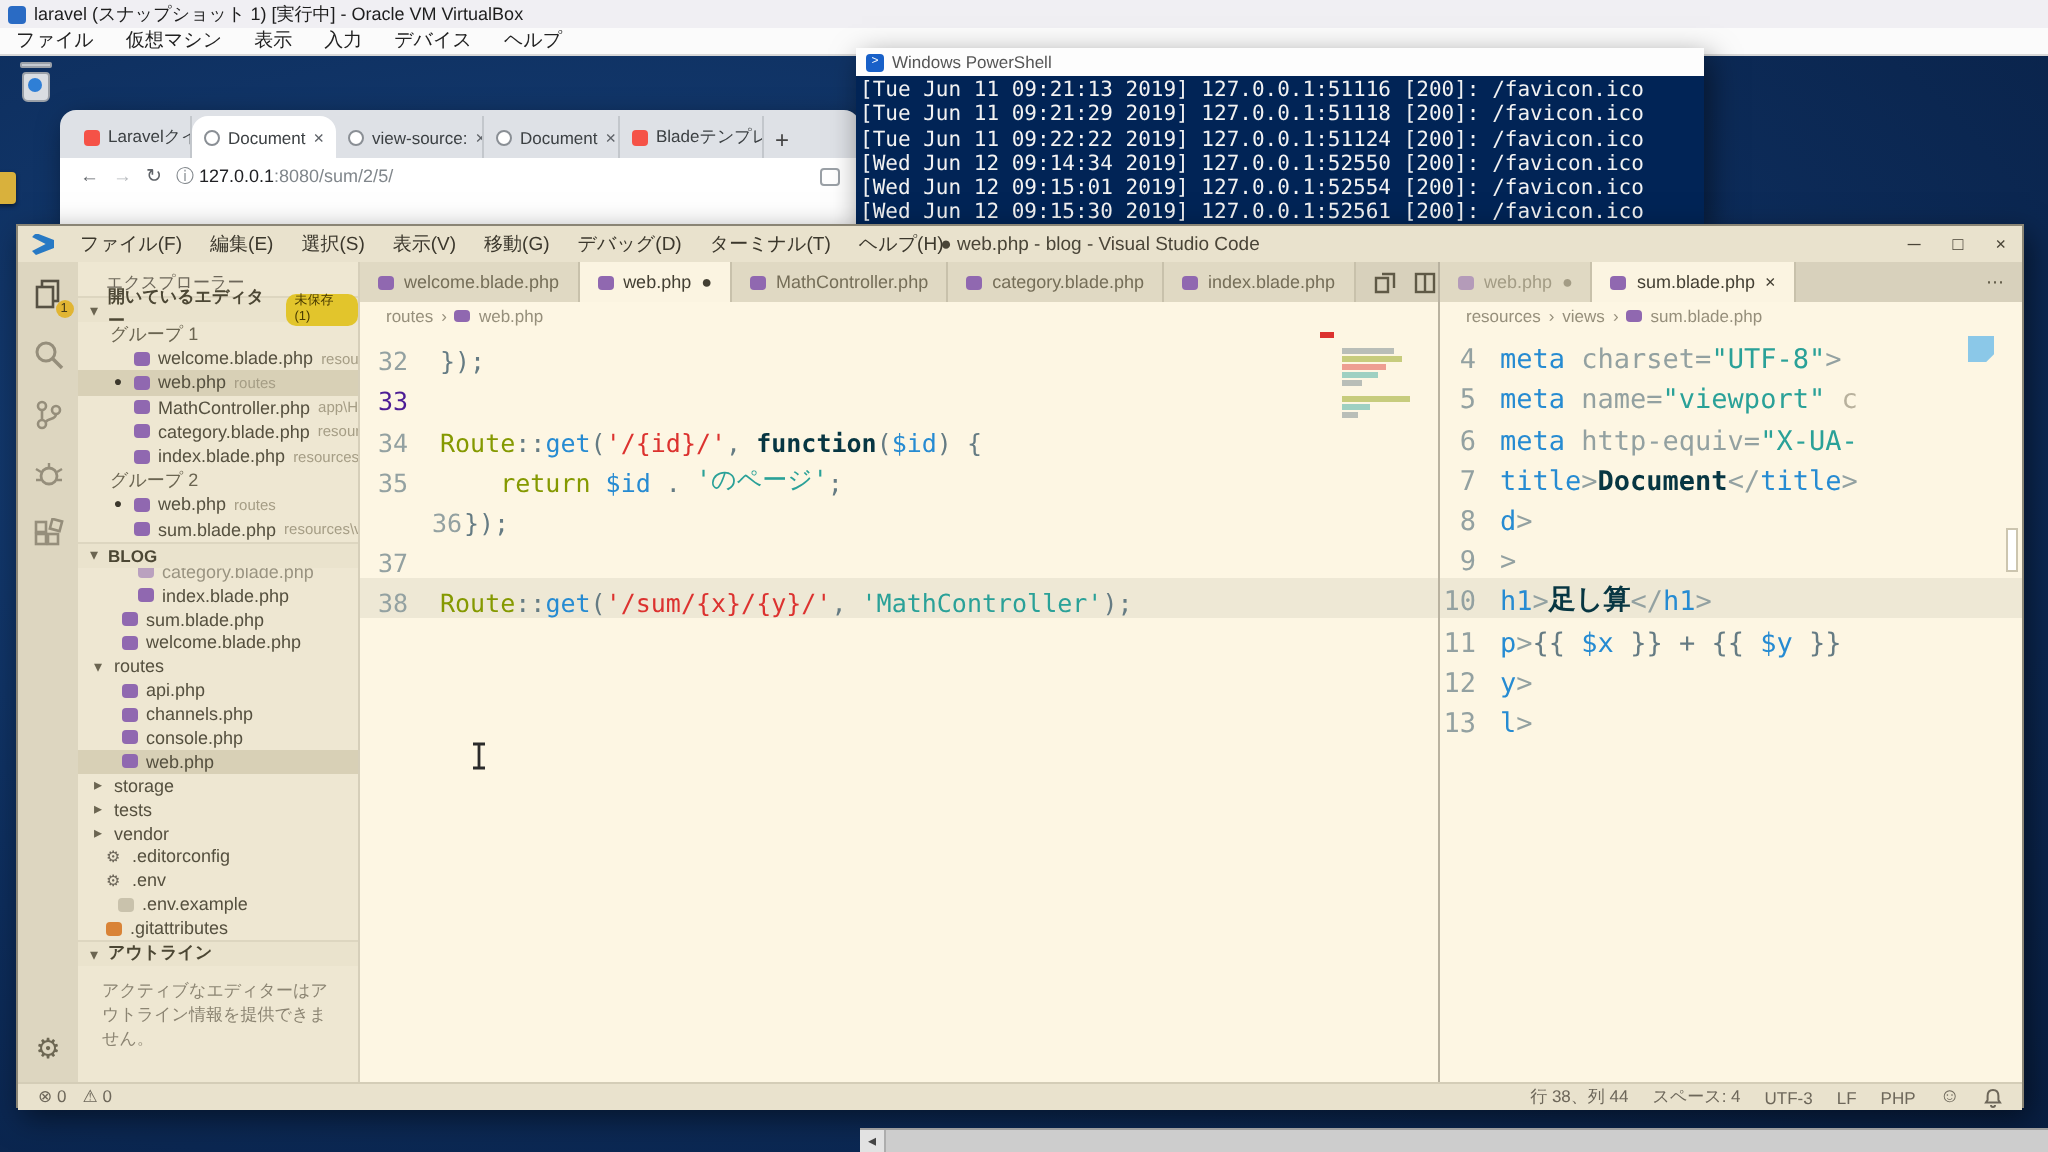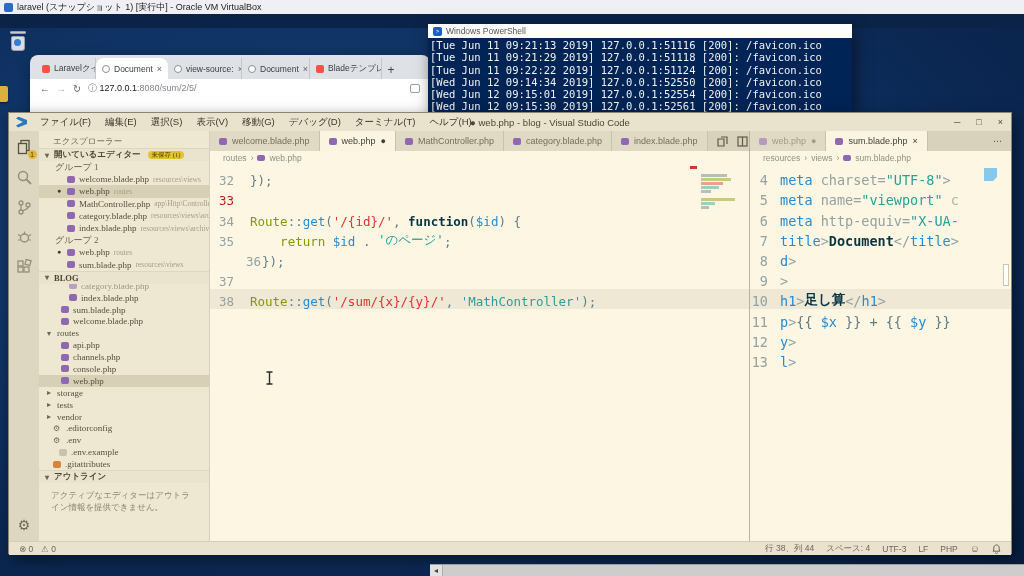--- a/index.html
+++ b/index.html
@@ -62,21 +62,21 @@
   .vsc-wintitle { position:absolute; left:50%; transform:translateX(-50%); color:#4a4538; white-space:nowrap;margin-left:40px; }
   .vsc-controls { position:absolute; right:8px; display:flex; gap:16px; color:#4a4538; font-size:9px; }
   .vsc-body { position:relative; height:410px; display:flex; }
 
   .activity { width:30px; background:#ddd6c0; display:flex; flex-direction:column; align-items:center; padding-top:8px; gap:13px; position:relative; }
   .act-ico { width:17px; height:17px; opacity:.55; position:relative; }
   .act-ico.active { opacity:.95; }
   .act-badge { position:absolute; right:-4px; bottom:-3px; min-width:9px; height:9px; background:#e2b42c; border-radius:5px; color:#3c3212; font-size:6.5px; line-height:9px; text-align:center; padding:0 2px; }
   .act-gear { position:absolute; bottom:8px; left:0; width:30px; text-align:center; font-size:14px; color:#6d6753; }
 
-  .sidebar { width:170px; background:#eee7d2; overflow:hidden; font-size:9px; color:#55503f; position:relative;font-family:Liberation Serif, serif; }
+  .sidebar { width:140px; background:#eee7d2; overflow:hidden; font-size:9px; color:#55503f; position:relative; }
   .sb-title { height:17px; padding:5px 0 0 14px; font-size:8.5px; color:#6d675a; }
   .sec-head { height:13px; display:flex; align-items:center; gap:3px; padding-left:4px; font-weight:bold; font-size:8.5px; color:#4c4734; border-top:1px solid #ddd6c0; background:#eae3cd; }
   .badge-pill { background:#e2c52c; color:#4a3c00; border-radius:5px; font-size:6.5px; font-weight:normal; padding:0 4px; line-height:8px; margin-left:4px; }
   .srow, .trow { display:flex; align-items:center; gap:4px; white-space:nowrap; overflow:hidden; }
   .srow { height:12.2px; padding-left:24px; }
   .trow { height:11.9px; }
   .srow.group { padding-left:16px; color:#6b6551; }
   .row-sel { background:#d8d0b6; }
   .fico { width:8px; height:7px; border-radius:2px; background:#9068b0; flex:0 0 8px; }
   .fico.gear { background:none; width:9px; flex-basis:9px; color:#6d675a; font-size:8px; line-height:7px; }
@@ -124,20 +124,28 @@
 </style>
 </head>
 <body>
 
 <div class="screen">
 
   <div class="vbox-titlebar">
     <span class="vbox-logo"></span>
     <span>laravel (スナップショット 1) [実行中] - Oracle VM VirtualBox</span>
   </div>
+  <div class="vbox-menubar" id="vbox-menus">
+      <span class="vbox-menu-item">ファイル</span>
+      <span class="vbox-menu-item">仮想マシン</span>
+      <span class="vbox-menu-item">表示</span>
+      <span class="vbox-menu-item">入力</span>
+      <span class="vbox-menu-item">デバイス</span>
+      <span class="vbox-menu-item">ヘルプ</span>
+    </div>
 
   <div class="desktop">
 
     <div class="recycle">
       <div class="lid"></div>
         <div class="can"></div>
         <div class="dot"></div>
     </div>
     <div class="side-folder"></div>
 
@@ -438,21 +446,21 @@
                 <div class="mrow" style="width: 34px; background: rgb(133, 153, 0); opacity: 0.45;"></div>
                 <div class="mrow" style="width: 14px; background: rgb(42, 161, 152); opacity: 0.45;"></div>
                 <div class="mrow" style="width: 8px; background: rgb(101, 123, 131); opacity: 0.45;"></div>
               </div>
             <div class="ibeam">
               <svg width="9" height="14">
                   <path d="M1.5 1h6 M4.5 1v12 M1.5 13h6" stroke="#2b2b2b" stroke-width="1.4" fill="none"></path>
                 </svg>
             </div>
           <div class="codeline"><span class="lnum" style="color: rgb(147, 161, 161);">32</span><span style="color: rgb(101, 123, 131);">});</span></div>
-              <div class="codeline"><span class="lnum" style="color: #b91c1c;">33</span></div>
+              <div class="codeline"><span class="lnum" style="color: #4c1d95;">33</span></div>
               <div class="codeline"><span class="lnum" style="color: rgb(147, 161, 161);">34</span><span style="color: rgb(133, 153, 0);">Route</span><span style="color: rgb(101, 123, 131);">::</span><span style="color: rgb(38, 139, 210);">get</span><span style="color: rgb(101, 123, 131);">(</span><span style="color: rgb(220, 50, 47);">'/{id}/'</span><span style="color: rgb(101, 123, 131);">, </span><span style="color: rgb(7, 54, 66); font-weight: bold;">function</span><span style="color: rgb(101, 123, 131);">(</span><span style="color: rgb(38, 139, 210);">$id</span><span style="color: rgb(101, 123, 131);">) {</span></div>
               <div class="codeline"><span class="lnum" style="color: rgb(147, 161, 161);">35</span><span style="color: rgb(101, 123, 131);">    </span><span style="color: rgb(133, 153, 0);">return</span><span style="color: rgb(101, 123, 131);"> </span><span style="color: rgb(38, 139, 210);">$id</span><span style="color: rgb(101, 123, 131);"> . </span><span style="color: rgb(42, 161, 152);">'のページ'</span><span style="color: rgb(101, 123, 131);">;</span></div>
               <div class="codeline"><span class="lnum" style="color: rgb(147, 161, 161); padding-left: 36px;">36</span><span style="color: rgb(101, 123, 131);">});</span></div>
               <div class="codeline"><span class="lnum" style="color: rgb(147, 161, 161);">37</span></div>
               <div class="codeline hl"><span class="lnum" style="color: rgb(147, 161, 161);">38</span><span style="color: rgb(133, 153, 0);">Route</span><span style="color: rgb(101, 123, 131);">::</span><span style="color: rgb(38, 139, 210);">get</span><span style="color: rgb(101, 123, 131);">(</span><span style="color: rgb(220, 50, 47);">'/sum/{x}/{y}/'</span><span style="color: rgb(101, 123, 131);">, </span><span style="color: rgb(42, 161, 152);">'MathController'</span><span style="color: rgb(101, 123, 131);">);</span></div>
             </div>
         </div>
 
         <div class="egroup g2">
           <div class="tabsrow" id="tabs2">

